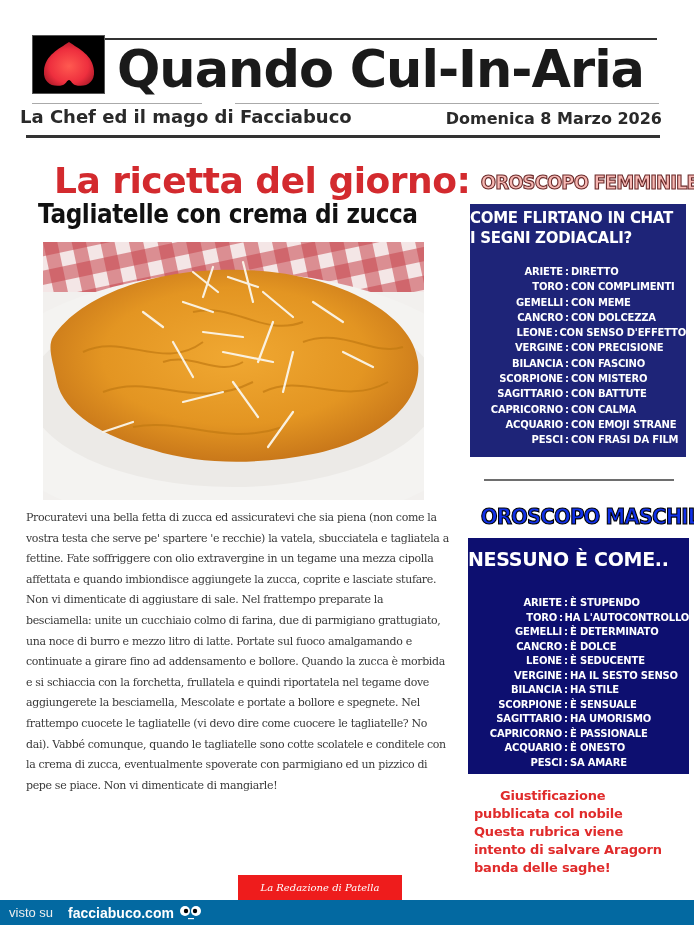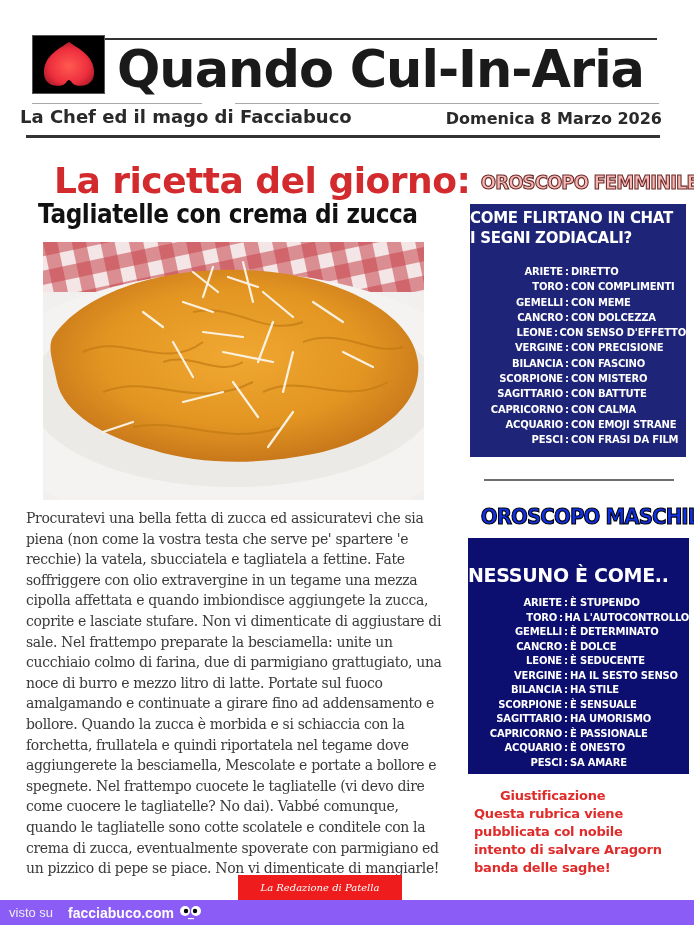--- a/index.html
+++ b/index.html
@@ -15,49 +15,49 @@
   .subtitle { position: absolute; left: 20px; top: 106px; font-family: "DejaVu Sans", sans-serif; font-size: 18px; font-weight: bold; color: #2a2a2a; }
   .date { position: absolute; right: 32px; top: 109px; font-family: "DejaVu Sans", sans-serif; font-size: 16px; font-weight: bold; color: #2a2a2a; }
   .rule-bottom { position: absolute; left: 26px; top: 135px; width: 634px; height: 3px; background: #333; }
 
   
   .kicker { position: absolute; left: 54px; top: 160px; font-family: "DejaVu Sans", sans-serif; font-size: 36px; font-weight: bold; color: #d32a2e; letter-spacing: -0.5px; white-space: nowrap; }
   .recipe-title { position: absolute; left: 38px; top: 198px; font-family: "DejaVu Sans", sans-serif; font-size: 27px; font-weight: bold; color: #111; transform: scaleX(0.86); transform-origin: left top; white-space: nowrap; letter-spacing: -0.5px; }
   .photo { position: absolute; left: 43px; top: 242px; width: 381px; height: 258px; overflow: hidden; background: #f2f0ee; }
   .photo svg { display:block; }
 
-  .body-text { position: absolute; left: 26px; top: 508px; width: 425px; font-family: "DejaVu Serif", serif; font-size: 14px; line-height: 20.6px; color: #3a3a3a; letter-spacing: -0.35px; }
+  .body-text { position: absolute; left: 26px; top: 508px; width: 425px; font-family: "DejaVu Serif", serif; font-size: 11px; line-height: 20.6px; color: #3a3a3a; letter-spacing: -0.35px; }
   .signature { position: absolute; left: 238px; top: 875px; width: 164px; height: 25px; background: #ee1c1c; color: #fff; font-family: "DejaVu Serif", serif; font-style: italic; font-size: 10px; display:flex; align-items:center; justify-content:center; }
 
   
   .horo-heading { position: absolute; left: 470px; width: 216px; text-align: center; font-family: "DejaVu Sans", sans-serif; font-weight: bold; font-size: 20px; letter-spacing: -1px; transform: scaleX(0.9); white-space: nowrap; }
   .horo-f { top: 170px; color: #f6b8b3; -webkit-text-stroke: 1.2px #6b2b2b; }
   .horo-m { top: 504px; color: #1030e8; -webkit-text-stroke: 1.2px #000; font-size: 22px; }
   .blue-box { position: absolute; background: #1a1d79; color: #fff; font-family: "DejaVu Sans", sans-serif; }
   .box-f { left: 470px; top: 204px; width: 216px; height: 253px; background: #1e2478; }
   .box-m { left: 468px; top: 538px; width: 221px; height: 236px; background: #0d0f70; }
   .box-head { font-weight: bold; color: #fff; }
   .box-f .box-head { padding-top: 4px; font-size: 15px; line-height: 20px; letter-spacing: -0.3px; }
-  .box-m .box-head { padding-top: 25px; font-size: 19px; line-height: 24px; letter-spacing: -0.3px; }
+  .box-m .box-head { padding-top: 9px; font-size: 19px; line-height: 24px; letter-spacing: -0.3px; }
   .sign-list { position: absolute; left: 0; width: 100%; }
   .box-f .sign-list { top: 60px; }
   .box-m .sign-list { top: 58px; }
   .sign-row { display: flex; font-weight: bold; font-size: 10px; line-height: 15.3px; letter-spacing: -0.2px; white-space: nowrap; }
   .box-m .sign-row { line-height: 14.5px; }
   .sign-name { width: 93px; text-align: right; }
   .box-m .sign-name { width: 94px; }
   .sign-sep { width: 8px; text-align: center; }
   .sign-val { flex: 1; }
   .side-rule { position: absolute; left: 484px; top: 479px; width: 190px; height: 2px; background: #6e6e6e; }
 
   .justify { position: absolute; left: 474px; top: 787px; width: 220px; color: #e02b2b; font-family: "DejaVu Sans", sans-serif; font-weight: bold; font-size: 13px; line-height: 18px; letter-spacing: -0.2px; }
   .justify .j-title { padding-left: 26px; }
 
   
-  .footer { position: absolute; left: 0; top: 900px; width: 694px; height: 25px; background: #8b5cf6; color: #fff; display: flex; align-items: center; }
+  .footer { position: absolute; left: 0; top: 900px; width: 694px; height: 25px; background: #0369a1; color: #fff; display: flex; align-items: center; }
   .footer .visto { margin-left: 9px; font-size: 13px; color: #eee; }
   .footer .site { margin-left: 15px; font-size: 14px; font-weight: bold; }
   .eyes { margin-left: 5px; position: relative; width: 24px; height: 18px; }
 </style>
 </head>
 <body>
 
 <div class="logo-box">
   <svg width="60" height="52" viewBox="0 0 60 52">
     <defs>
@@ -268,22 +268,22 @@
     <div class="sign-row">
         <span class="sign-name">PESCI</span>
         <span class="sign-sep">:</span>
         <span class="sign-val">SA AMARE</span>
       </div>
   </div>
 </div>
 
 <div class="justify">
   <div class="j-title">Giustificazione</div>
+  <div>pubblicata col nobile</div>
   <div>Questa rubrica viene</div>
-  <div>pubblicata col nobile</div>
   <div>intento di salvare Aragorn</div>
   <div>banda delle saghe!</div>
 </div>
 
 <div class="footer">
   <span class="visto">visto su</span>
   <span class="site">facciabuco.com</span>
   <span class="eyes">
     <svg width="24" height="18" viewBox="0 0 24 18">
       <circle cx="6" cy="7" r="5" fill="#fff"></circle>

